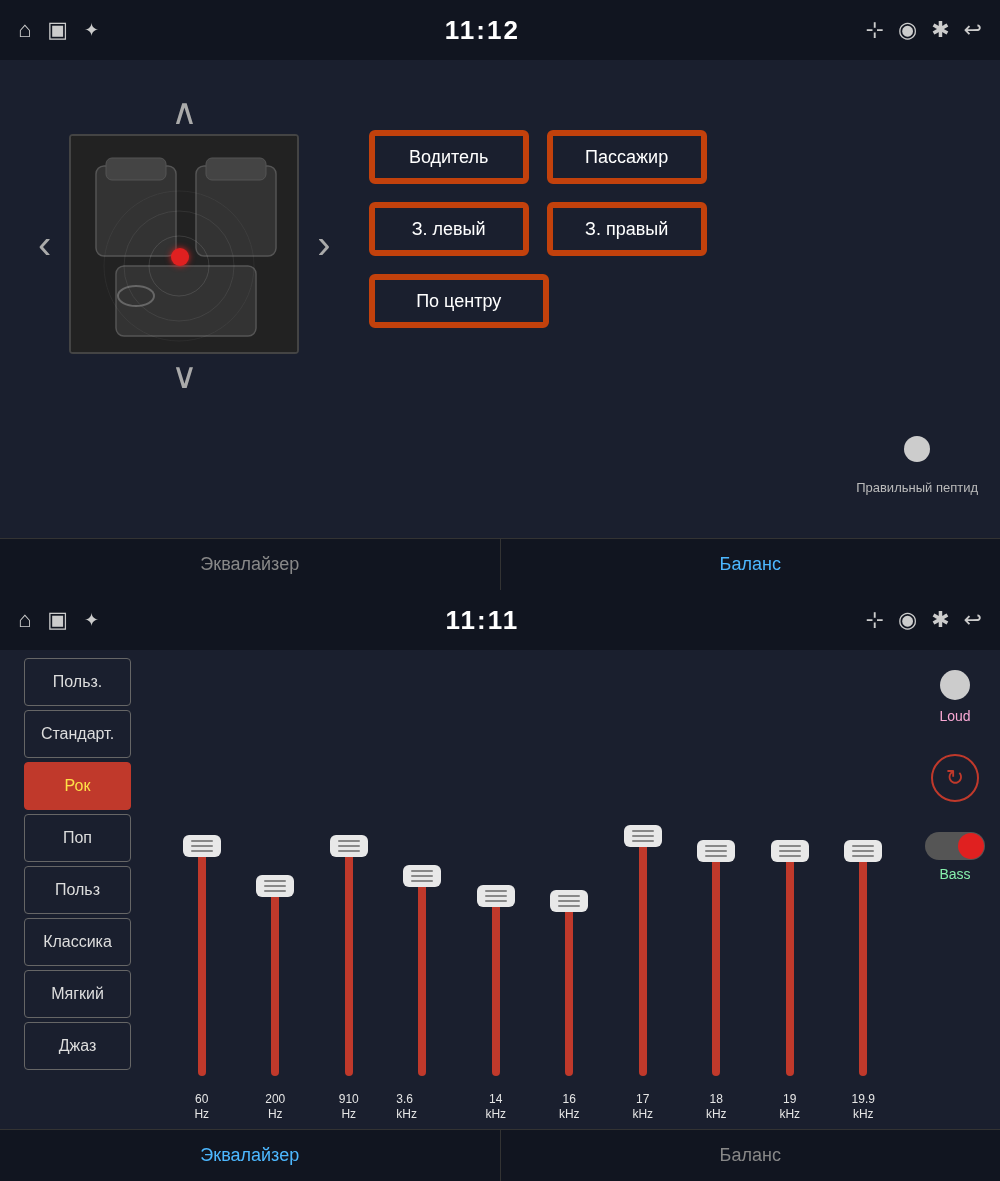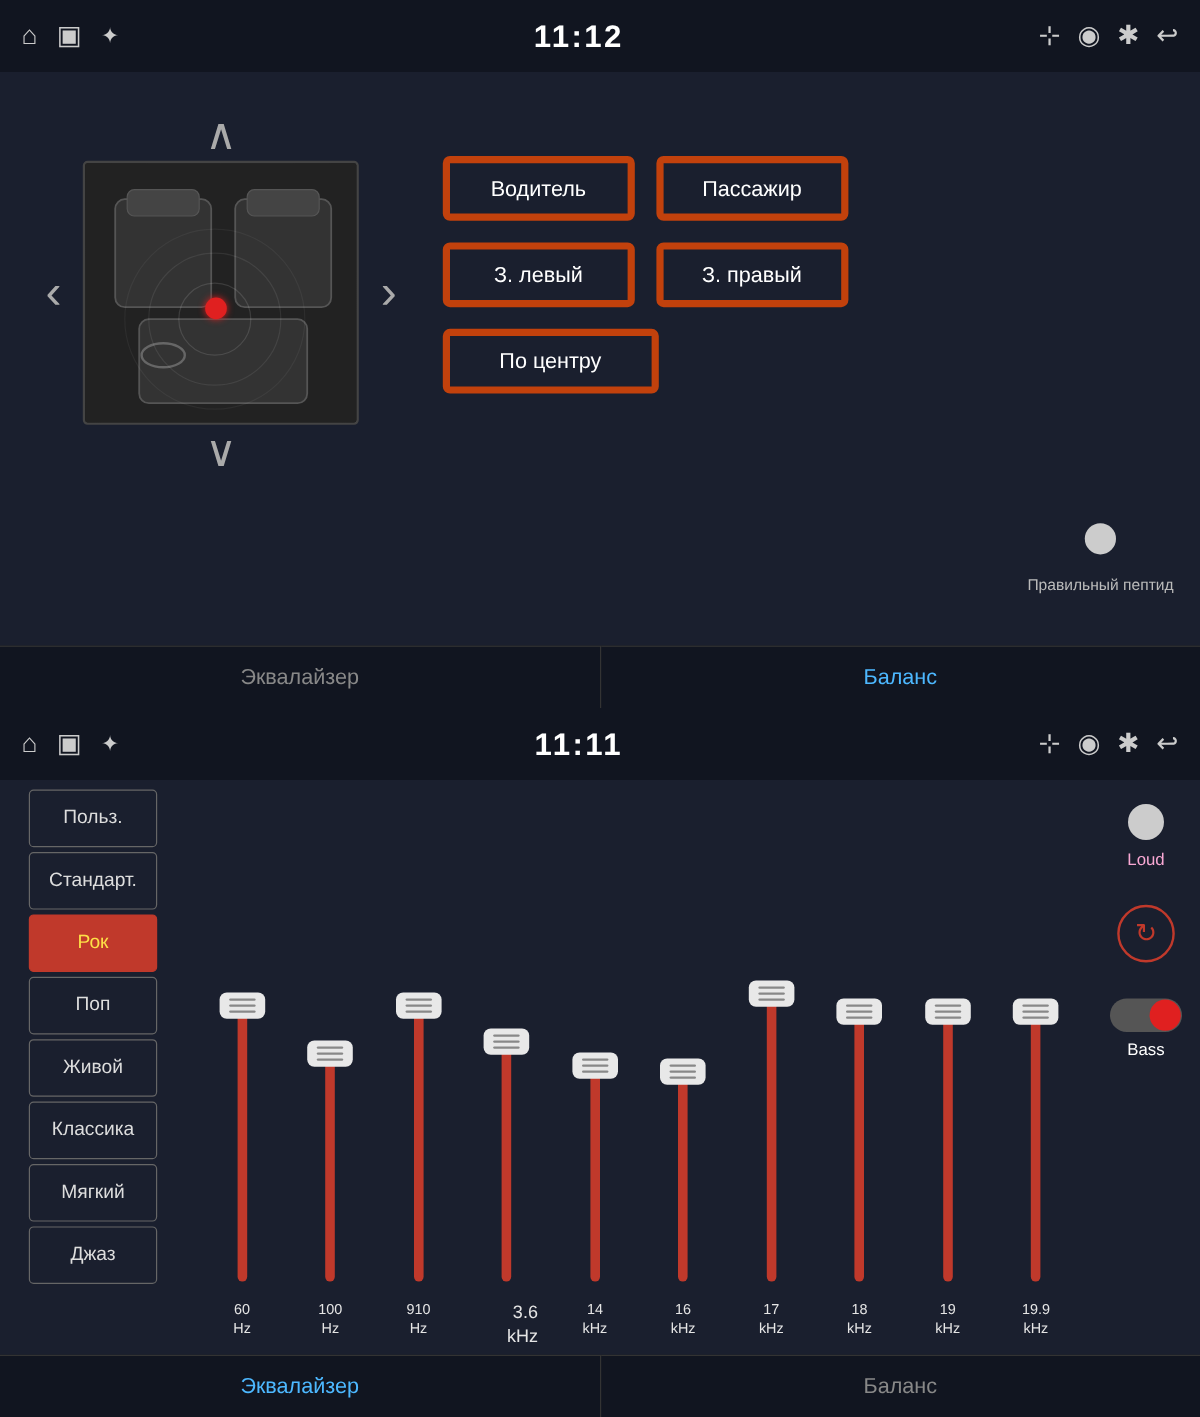--- a/index.html
+++ b/index.html
@@ -360,21 +360,21 @@
       width: 26px;
       height: 26px;
       background: #e02020;
       border-radius: 50%;
       position: absolute;
       top: 1px;
       right: 1px;
     }
     .bass-label {
       font-size: 14px;
-      color: #ffffff;
+      color: #86efac;
     }
   </style>
 </head>
 <body>
 
 <div class="top-panel">
 
   <div class="status-bar">
     <div class="status-bar-left">
       <span class="icon-sym">⌂</span>
@@ -469,21 +469,21 @@
     </div>
   </div>
 
   <div class="eq-content">
 
     <div class="presets-sidebar" id="presets-sidebar">
     <button class="preset-btn">Польз.</button>
         <button class="preset-btn">Стандарт.</button>
         <button class="preset-btn active">Рок</button>
         <button class="preset-btn">Поп</button>
-        <button class="preset-btn">Живой</button>
+        <button class="preset-btn">Польз</button>
         <button class="preset-btn">Классика</button>
         <button class="preset-btn">Мягкий</button>
         <button class="preset-btn">Джаз</button>
       </div>
 
     <div class="eq-sliders-area">
       <div class="sliders-row" id="sliders-row">
       <div class="slider-col">
             <div class="slider-track" style="height: 230px; position: relative;">
               <div class="slider-handle" style="top: -11px;">
@@ -591,25 +591,25 @@
                   <div class="slider-handle-line"></div>
                   <div class="slider-handle-line"></div>
                 </div>
               </div>
             </div>
           </div>
         </div>
       <div style="display:flex;justify-content:space-around;padding:0 0 6px 0;" id="freq-labels-row">
       <div class="slider-label" style="width: 52px; text-align: center; font-size: 12px; white-space: pre;">60
 Hz</div>
-          <div class="slider-label" style="width: 52px; text-align: center; font-size: 12px; white-space: pre;">100
+          <div class="slider-label" style="width: 52px; text-align: center; font-size: 12px; white-space: pre;">200
 Hz</div>
           <div class="slider-label" style="width: 52px; text-align: center; font-size: 12px; white-space: pre;">910
 Hz</div>
-          <div class="slider-label" style="width: 52px; text-align: right; font-size: 15px; white-space: pre;">3.6
+          <div class="slider-label" style="width: 52px; text-align: left; font-size: 12px; white-space: pre;">3.6
 kHz</div>
           <div class="slider-label" style="width: 52px; text-align: center; font-size: 12px; white-space: pre;">14
 kHz</div>
           <div class="slider-label" style="width: 52px; text-align: center; font-size: 12px; white-space: pre;">16
 kHz</div>
           <div class="slider-label" style="width: 52px; text-align: center; font-size: 12px; white-space: pre;">17
 kHz</div>
           <div class="slider-label" style="width: 52px; text-align: center; font-size: 12px; white-space: pre;">18
 kHz</div>
           <div class="slider-label" style="width: 52px; text-align: center; font-size: 12px; white-space: pre;">19

